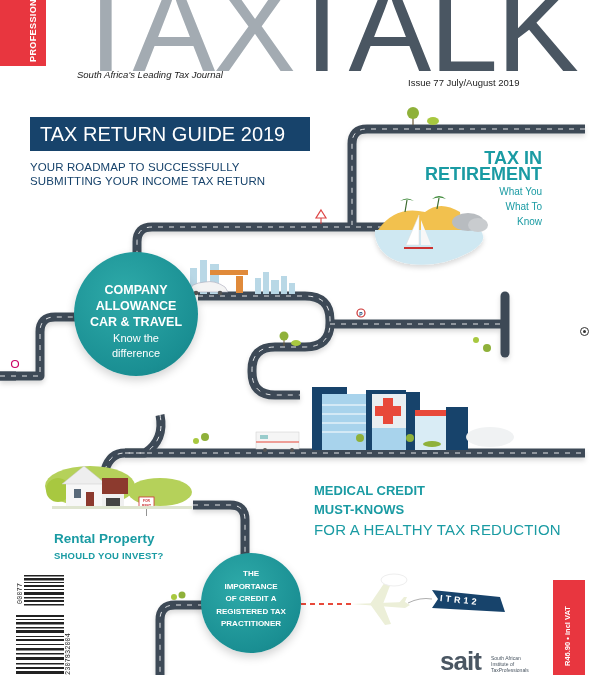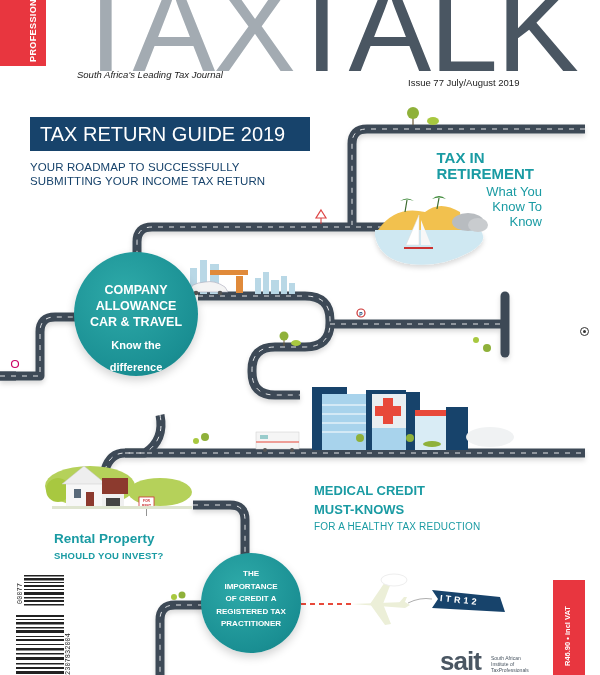--- a/index.html
+++ b/index.html
@@ -16,34 +16,34 @@
   }
   .mast-tax { left: 68px; top: -34px; font-size: 124px; letter-spacing: -2px; color: #a3abb2; line-height: 1; font-weight: normal; }
   .mast-talk { left: 284px; top: -34px; font-size: 124px; letter-spacing: -2px; color: #4a5662; line-height: 1; font-weight: normal; }
   .tagline { left: 77px; top: 69px; font-size: 9.5px; font-style: italic; color: #222; }
   .issue { left: 408px; top: 77px; font-size: 9.5px; color: #222; }
 
   
   .guide-box { left: 30px; top: 117px; width: 280px; height: 34px; background: #17436b; color: #fff;
                font-size: 20px; padding: 6px 0 0 10px; white-space: nowrap; }
   .guide-sub { left: 30px; top: 160px; width: 280px; font-size: 11.5px; color: #17436b; line-height: 14px; letter-spacing: 0.1px; }
-  .ret-title { right: 66px; top: 150px; text-align: left; font-size: 15px; font-weight: bold; line-height: 16px; color: #1a9ba3; }
-  .ret-sub { right: 58px; top: 184px; text-align: right; font-size: 13px; line-height: 15px; color: #1a9ba3; }
+  .ret-title { right: 58px; top: 150px; text-align: right; font-size: 18px; font-weight: bold; line-height: 16px; color: #1a9ba3; }
+  .ret-sub { right: 58px; top: 184px; text-align: right; font-size: 10px; line-height: 15px; color: #1a9ba3; }
 
   .circle { border-radius: 50%; background: radial-gradient(circle at 40% 35%, #2eaaa9 0%, #1a8f93 70%, #157d82 100%);
             color: #fff; text-align: center; box-shadow: 0 4px 10px rgba(0,0,0,0.18); }
   .car-circle { left: 74px; top: 252px; width: 124px; height: 124px; padding-top: 30px; }
   .car-circle .t { font-size: 12.5px; font-weight: bold; line-height: 16px; }
-  .car-circle .s { font-size: 11px; line-height: 13px; margin-top: 9px; font-weight: bold; }
+  .car-circle .s { font-size: 11px; line-height: 13px; margin-top: 2px; }
 
   .prac-circle { left: 201px; top: 553px; width: 100px; height: 100px; padding-top: 15px; }
   .prac-circle .t { font-size: 8px; font-weight: bold; line-height: 12.5px; }
 
   .med-title { left: 314px; top: 481px; font-size: 13px; font-weight: bold; line-height: 19px; color: #1a9ba3; }
-  .med-sub { left: 314px; top: 521px; font-size: 10px; color: #1a9ba3; letter-spacing: 0.2px; }
+  .med-sub { left: 314px; top: 521px; font-size: 15px; color: #1a9ba3; letter-spacing: 0.2px; }
 
   .rent-title { left: 54px; top: 531px; font-size: 13.5px; font-weight: bold; color: #1a9ba3; }
   .rent-sub { left: 54px; top: 550px; font-size: 9.5px; font-weight: bold; color: #1a9ba3; letter-spacing: 0.2px; }
 
   .price-tab { left: 553px; top: 580px; width: 32px; height: 95px; background: #e8363f; }
   .price-tab span { position: absolute; left: 10px; top: 86px; transform-origin: 0 0; transform: rotate(-90deg);
                     color: #fff; font-size: 7.5px; font-weight: bold; white-space: nowrap; }
 
   .sait-logo { left: 440px; top: 648px; font-size: 26px; font-weight: bold; color: #4a5662; letter-spacing: -1px; line-height: 1; }
   .sait-text { left: 491px; top: 655px; font-size: 5px; line-height: 6px; color: #4a5662; }
@@ -275,21 +275,21 @@
   <div>YOUR ROADMAP TO SUCCESSFULLY</div>
   <div>SUBMITTING YOUR INCOME TAX RETURN</div>
 </div>
 
 <div class="abs ret-title">
   <div>TAX IN</div>
   <div>RETIREMENT</div>
 </div>
 <div class="abs ret-sub">
   <div>What You</div>
-  <div>Know To</div>
+  <div>What To</div>
   <div>Know</div>
 </div>
 
 <div class="abs circle car-circle">
   <div class="t">COMPANY</div>
   <div class="t">ALLOWANCE</div>
   <div class="t">CAR &amp; TRAVEL</div>
   <div class="s">Know the</div>
   <div class="s">difference</div>
 </div>

